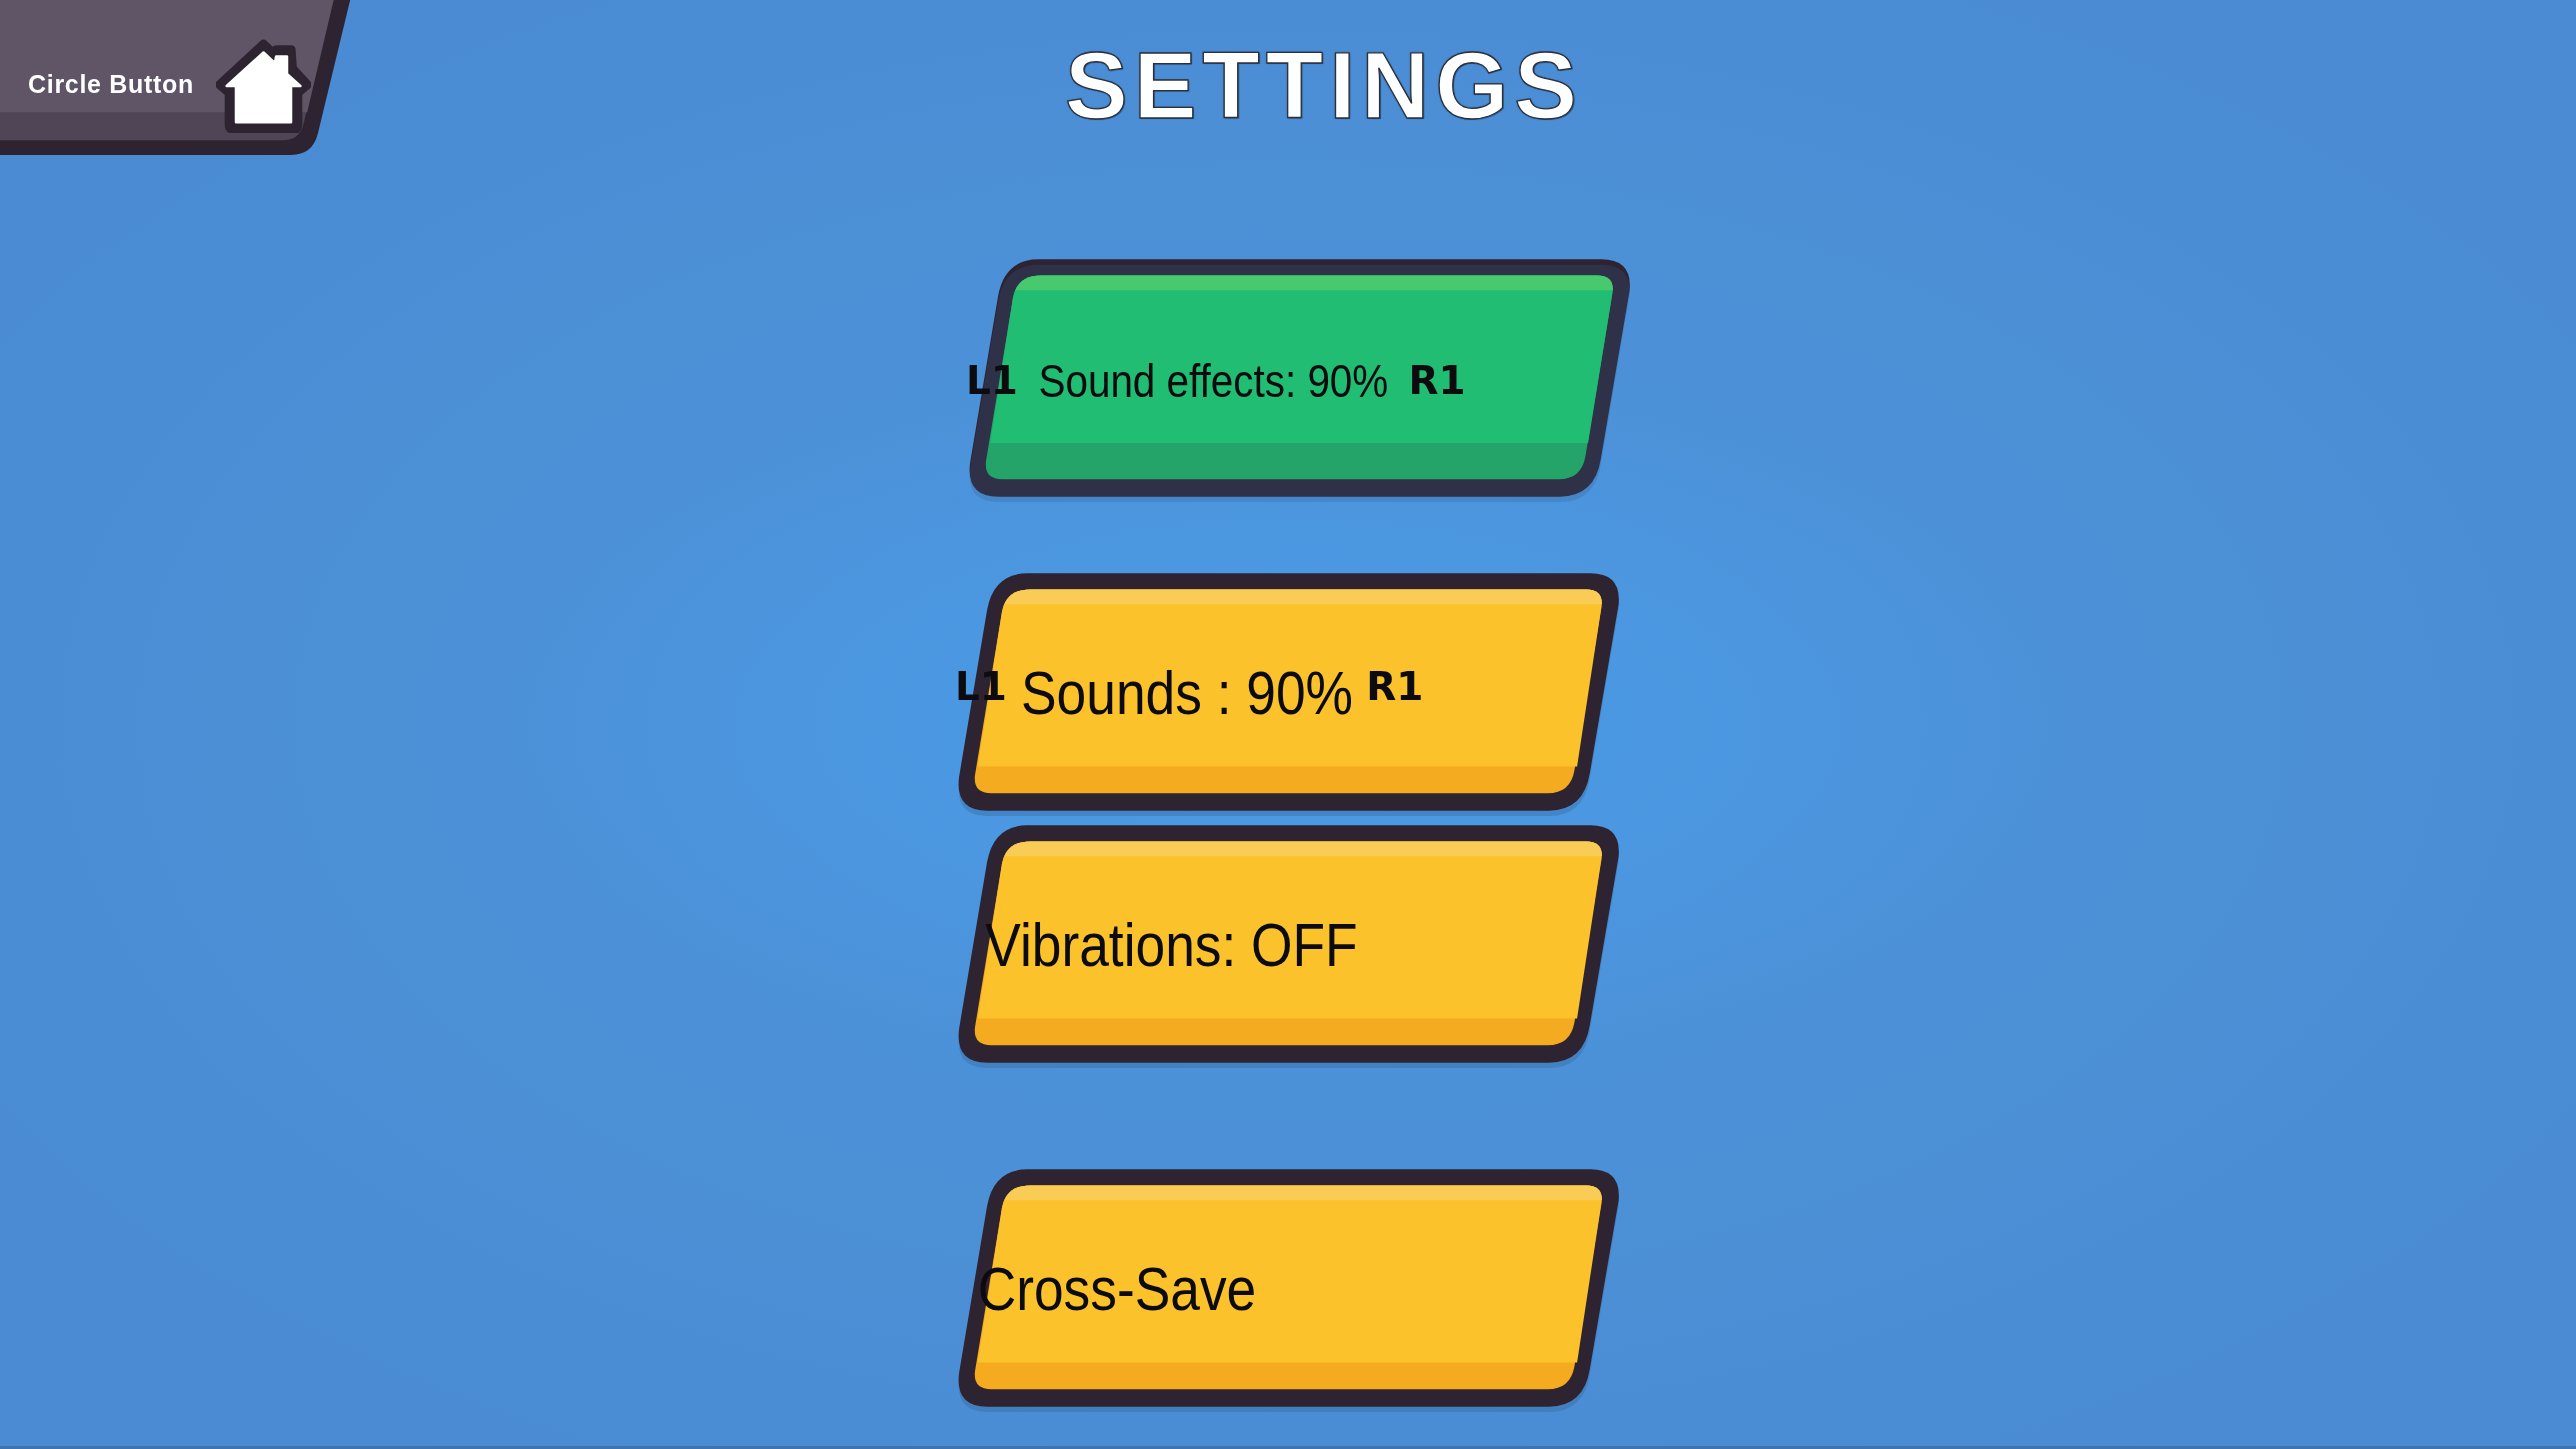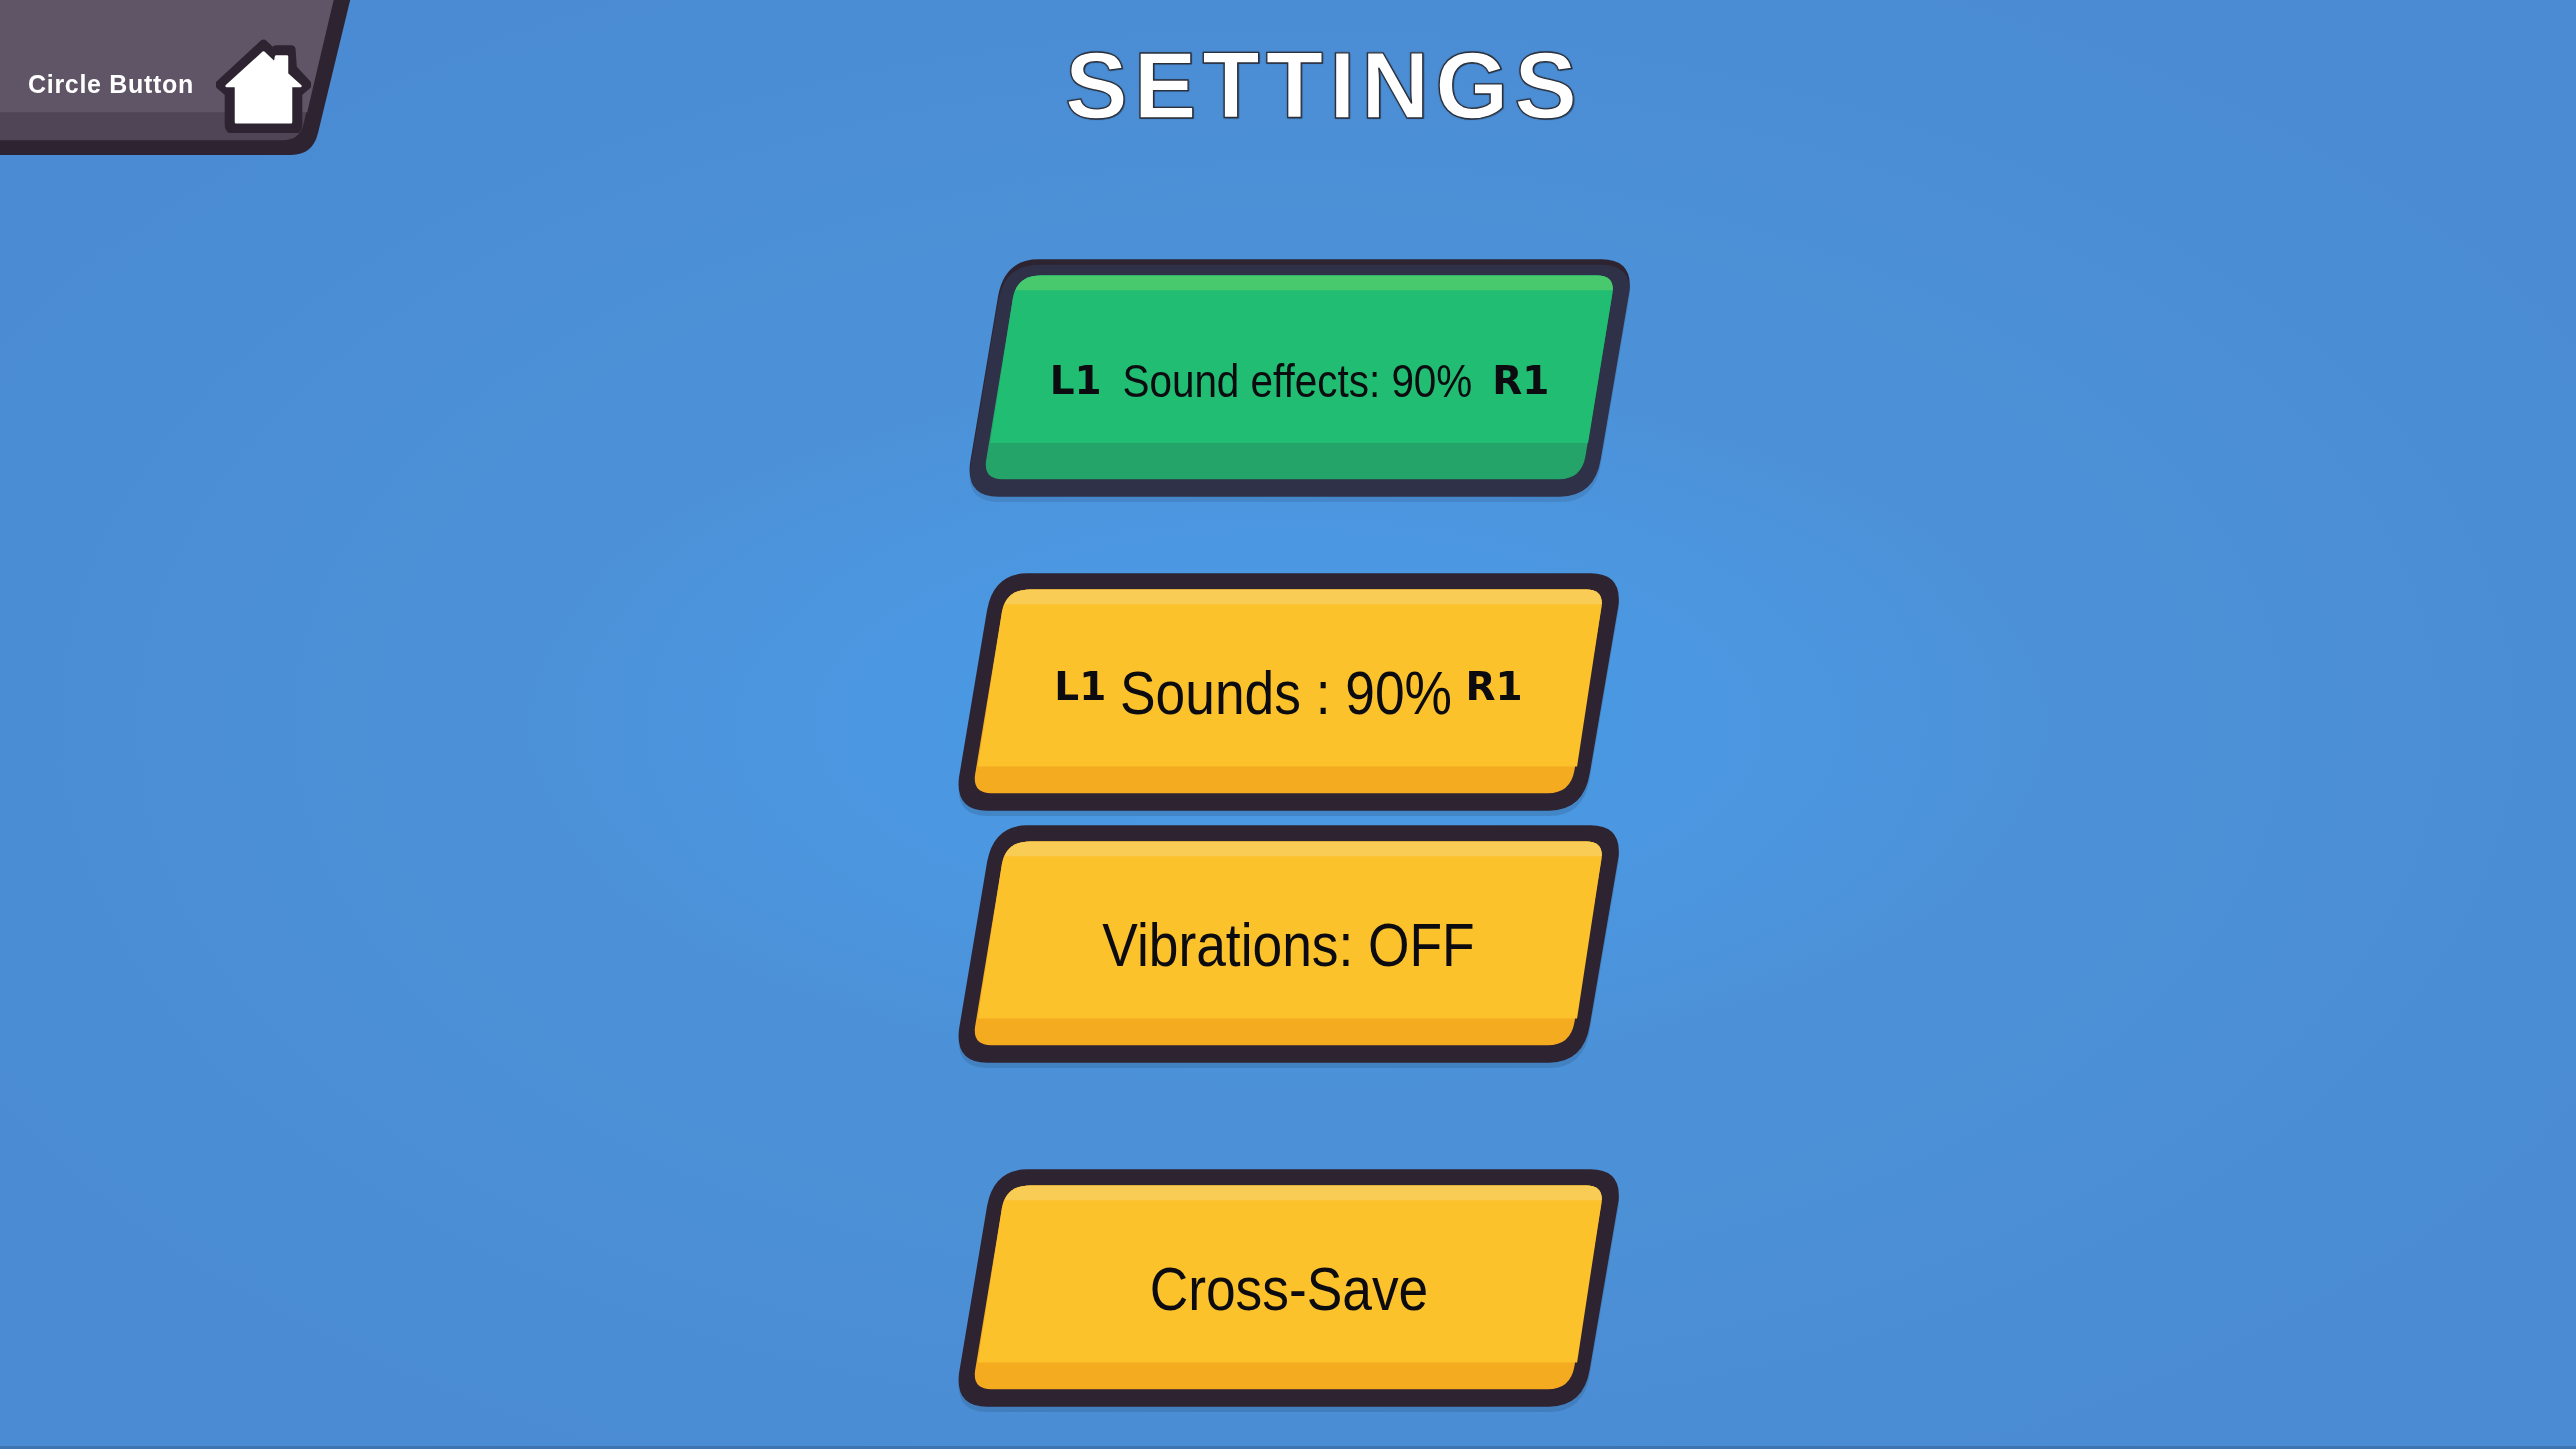--- a/index.html
+++ b/index.html
@@ -32,21 +32,21 @@
     line-height: 94px; white-space: nowrap;
     text-shadow: 0 0 2px #1d2a3a, 1.3px 1.3px 0 rgba(20,30,50,0.35);
     margin-left: 36px;
     -webkit-text-stroke: 1.3px #2b2f3a;
   }
 
   .menu-btn { position: absolute; cursor: pointer; }
   .menu-btn svg { position: absolute; left: 0; top: 0; overflow: visible; }
   .btn-content {
     position: absolute; left: 0; top: 0; width: 100%; height: 100%;
-    display: flex; align-items: center; justify-content: center;
+    display: flex; align-items: center; 
     color: #0c0c10; white-space: nowrap;
   }
   .shoulder {
     font-family: "DejaVu Sans", sans-serif; font-weight: bold; font-size: 39px;
     display: inline-block;
   }
   .btn-label { display: inline-block; transform: scaleX(0.86); transform-origin: center; }
   .lbl-sfx { font-size: 47px; }
   .lbl-big { font-size: 62px; }
 </style>

